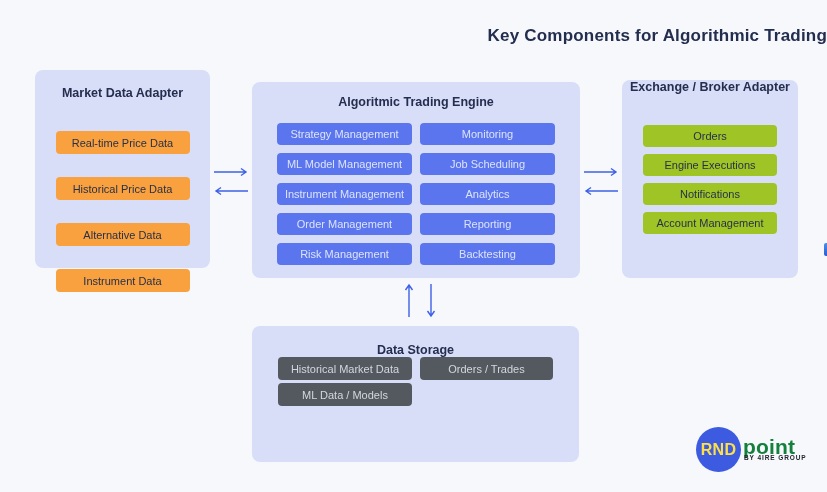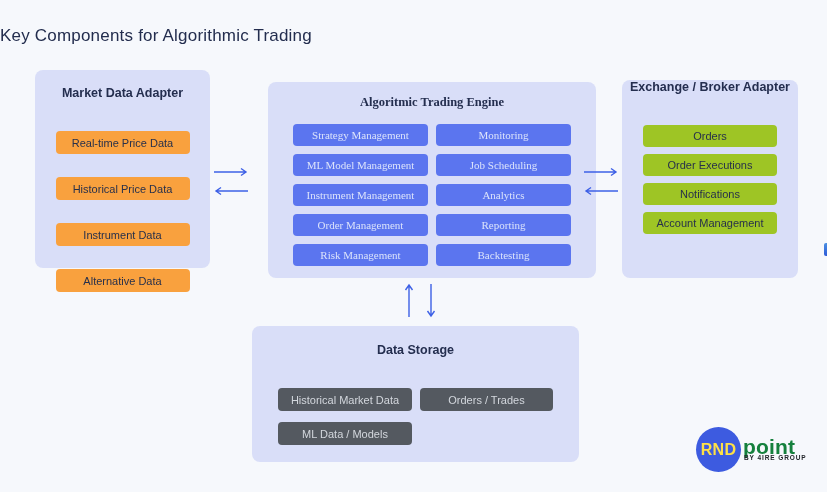--- a/index.html
+++ b/index.html
@@ -9,23 +9,23 @@
     background: #f6f8fc;
     position: relative;
     overflow: hidden;
     color: #242e4f;
   }
   .stage { position: absolute; inset: 0; width: 827px; height: 492px; }
 
   .main-title {
     position: absolute;
     top: 26px; left: 0; width: 827px;
-    text-align: left;
+    text-align: right;
     font-size: 17px;
-    font-weight: normal;
+    font-weight: bold;
     letter-spacing: 0.2px;
     color: #232d4e;
   }
 
   .panel {
     position: absolute;
     background: #d9def8;
     border-radius: 8px;
   }
   .panel-title {
@@ -45,40 +45,40 @@
     white-space: nowrap;
   }
 
   
   .panel-market { left: 35px; top: 70px; width: 175px; height: 198px; padding-top: 16px; }
   .panel-market .panel-title { margin-bottom: 31px; }
   .panel-market .btn-col { display: flex; flex-direction: column; gap: 23px; align-items: center; }
   .btn-orange { background: #f9a13e; color: #27304b; width: 134px; height: 23px; }
 
   
-  .panel-engine { left: 268px; top: 82px; width: 328px; height: 196px; padding: 13px 25px 0 25px; font-family: Liberation Serif, serif; }
+  .panel-engine { left: 252px; top: 82px; width: 328px; height: 196px; padding: 13px 25px 0 25px; }
   .panel-engine .panel-title { margin-bottom: 14px; }
   .btn-grid {
     display: grid;
     grid-template-columns: 135px 135px;
     column-gap: 8px;
     row-gap: 8px;
   }
   .btn-blue { background: #5b75ef; color: #dbe3fb; height: 22px; }
 
   
   .panel-broker { left: 622px; top: 80px; width: 176px; height: 198px; padding-top: 0; }
   .panel-broker .panel-title { margin-bottom: 31px; }
   .panel-broker .btn-col { display: flex; flex-direction: column; gap: 7px; align-items: center; }
   .btn-green { background: #9ec525; color: #27304b; width: 134px; height: 22px; }
 
   
   .panel-storage { left: 252px; top: 326px; width: 327px; height: 136px; padding: 17px 26px 0 26px; }
-  .panel-storage .panel-title { margin-bottom: 31px; }
-  .panel-storage .btn-grid { grid-template-columns: 134px 133px; row-gap: 11px; }
+  .panel-storage .panel-title { }
+  .panel-storage .btn-grid { grid-template-columns: 134px 133px; row-gap: 3px; }
   .btn-dark { background: #545960; color: #d3d7dd; height: 23px; }
 
   
   .arrow { position: absolute; }
   .arrow svg { display: block; }
 
   
   .logo { position: absolute; left: 696px; top: 423px; width: 110px; height: 46px; }
   .logo-circle {
     position: absolute; left: 0; top: 4px;
@@ -119,22 +119,22 @@
 
 <div class="stage">
 
   <div class="main-title">Key Components for Algorithmic Trading</div>
 
   <div class="panel panel-market">
     <div class="panel-title">Market Data Adapter</div>
     <div class="btn-col">
       <div class="btn btn-orange">Real-time Price Data</div>
       <div class="btn btn-orange">Historical Price Data</div>
+      <div class="btn btn-orange">Alternative Data</div>
       <div class="btn btn-orange">Instrument Data</div>
-      <div class="btn btn-orange">Alternative Data</div>
     </div>
   </div>
 
   <div class="panel panel-engine">
     <div class="panel-title">Algoritmic Trading Engine</div>
     <div class="btn-grid">
       <div class="btn btn-blue">Strategy Management</div>
       <div class="btn btn-blue">Monitoring</div>
       <div class="btn btn-blue">ML Model Management</div>
       <div class="btn btn-blue">Job Scheduling</div>
@@ -144,21 +144,21 @@
       <div class="btn btn-blue">Reporting</div>
       <div class="btn btn-blue">Risk Management</div>
       <div class="btn btn-blue">Backtesting</div>
     </div>
   </div>
 
   <div class="panel panel-broker">
     <div class="panel-title">Exchange / Broker Adapter</div>
     <div class="btn-col">
       <div class="btn btn-green">Orders</div>
-      <div class="btn btn-green">Order Executions</div>
+      <div class="btn btn-green">Engine Executions</div>
       <div class="btn btn-green">Notifications</div>
       <div class="btn btn-green">Account Management</div>
     </div>
   </div>
 
   <div class="panel panel-storage">
     <div class="panel-title">Data Storage</div>
     <div class="btn-grid">
       <div class="btn btn-dark">Historical Market Data</div>
       <div class="btn btn-dark">Orders / Trades</div>

